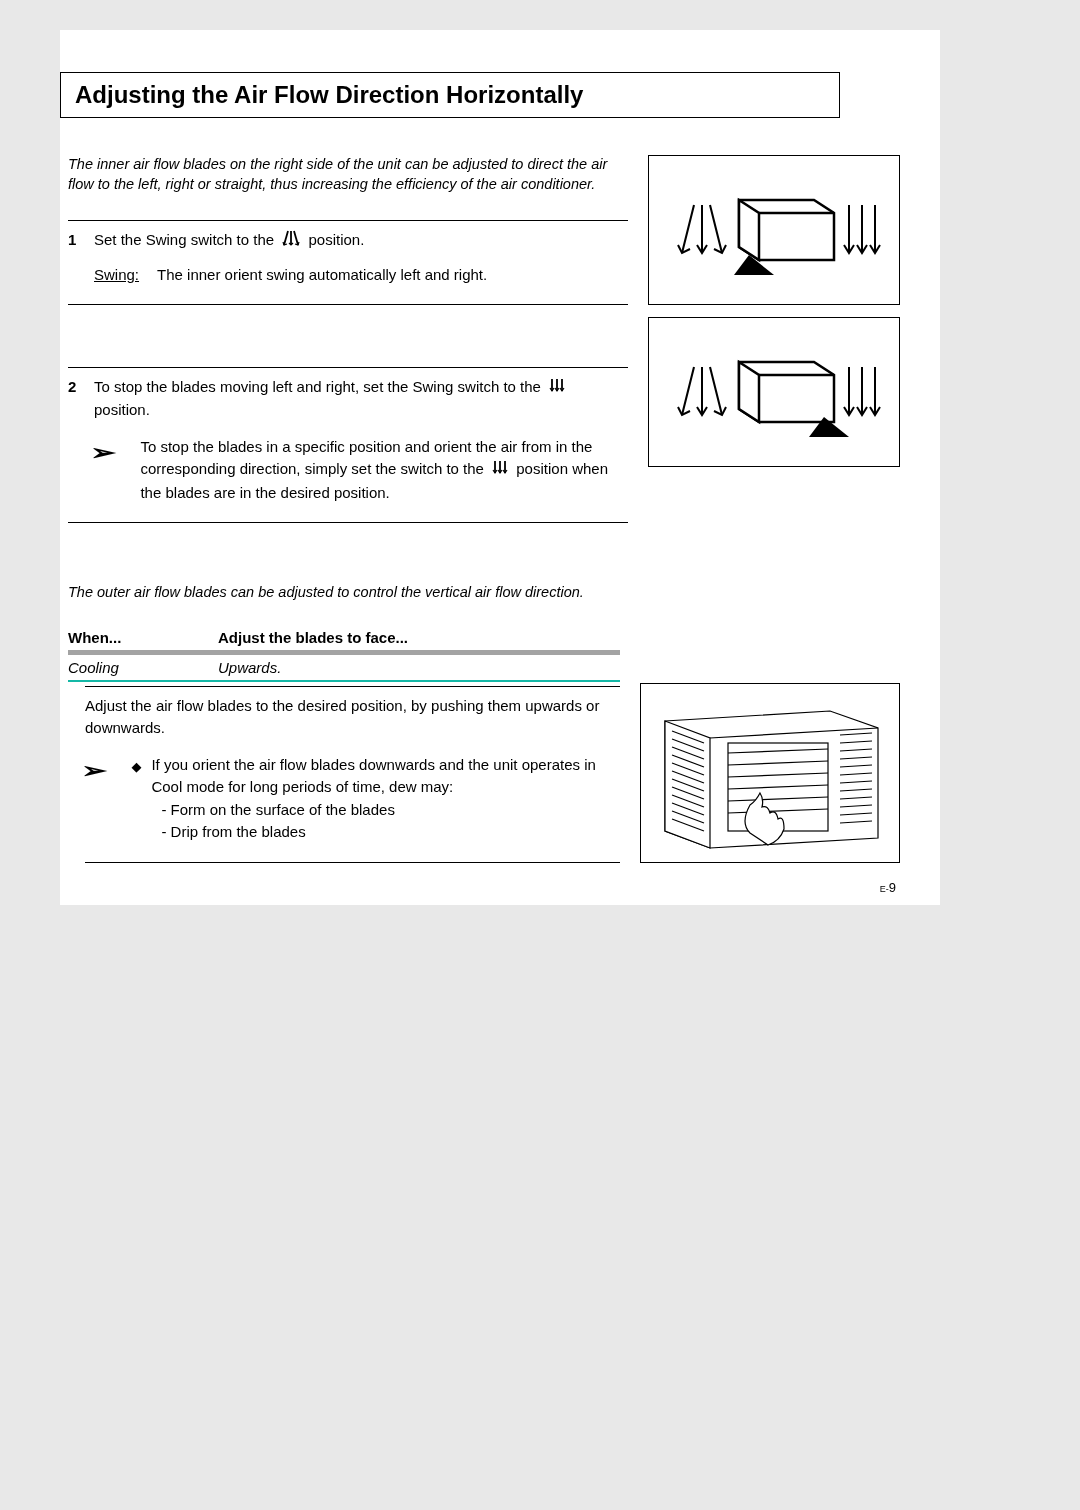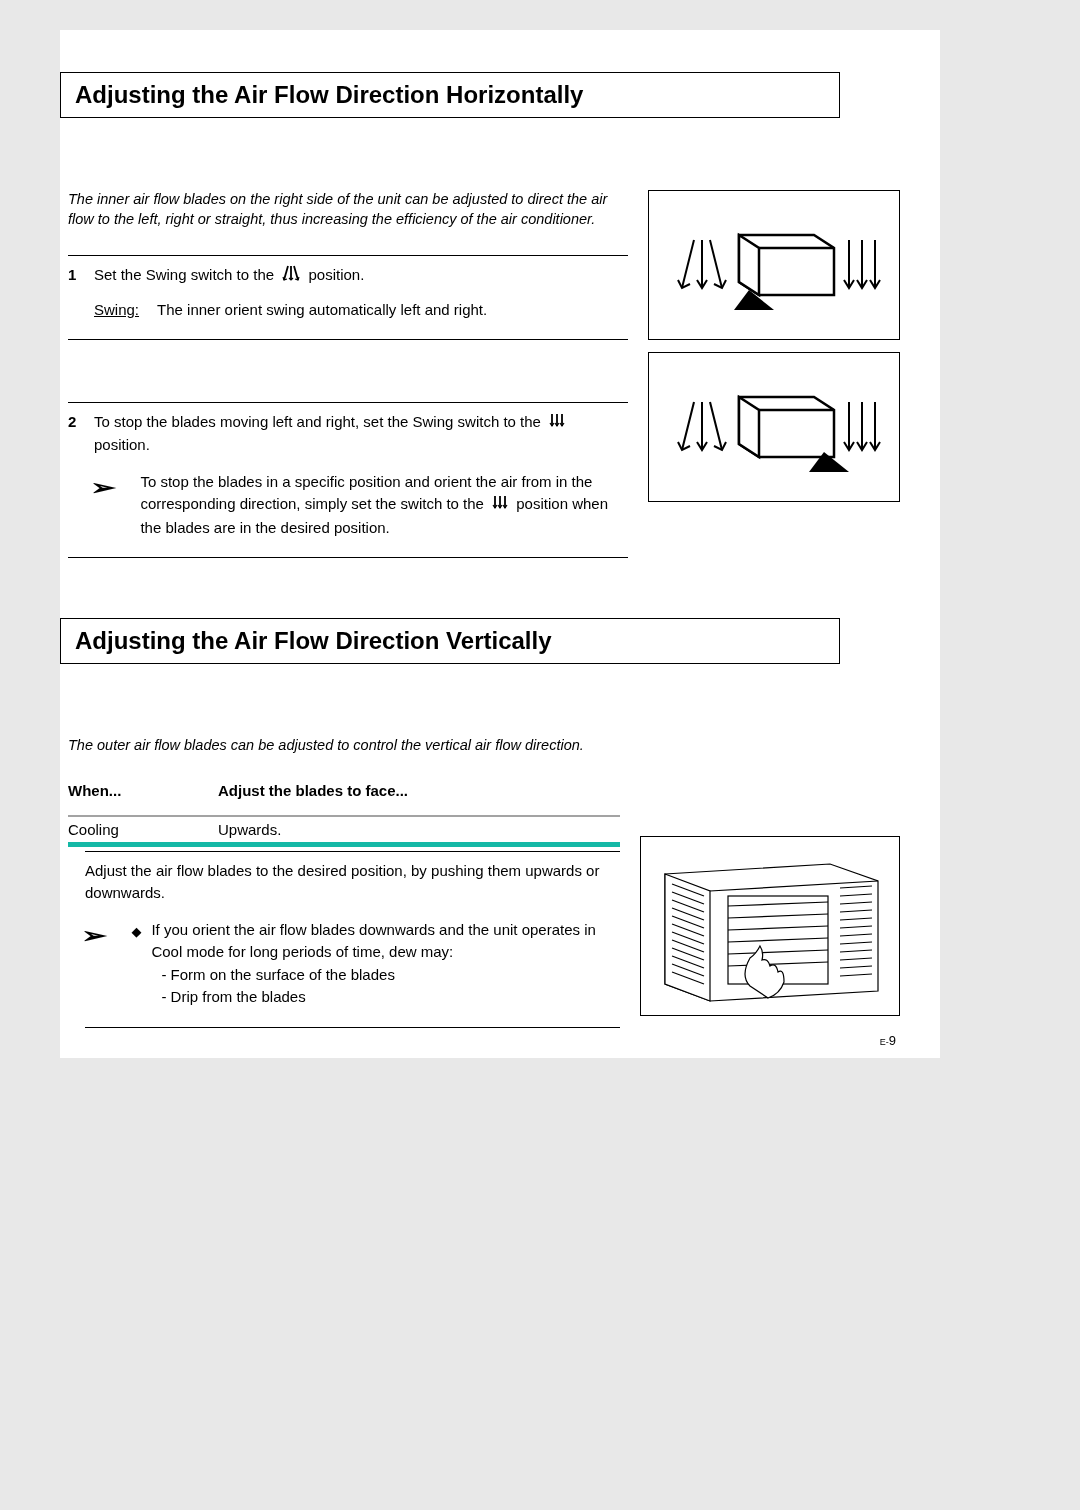--- a/index.html
+++ b/index.html
@@ -16,21 +16,21 @@
     height: auto;
     margin: 30px auto 0 60px;
     padding: 42px 40px 30px 0;
     position: relative;
   }
   .section-title {
     border: 1.5px solid #000;
     font-weight: bold;
     font-size: 24px;
     padding: 8px 14px;
-    margin-bottom: 72px;
+    margin-bottom: 37px;
     width: 780px;
     margin-left: 0;
   }
   .content-row {
     display: flex;
     gap: 20px;
   }
   .text-col { flex: 1; padding-left: 8px; }
   .diag-col { width: 260px; }
   .intro {
@@ -56,22 +56,22 @@
   .inline-icon { display: inline-block; vertical-align: middle; margin: 0 2px; }
   .result-row { display: flex; gap: 18px; margin-top: 10px; }
   .result-label { text-decoration: underline; }
   .note-row { display: flex; gap: 28px; margin-top: 14px; }
   .note-icon { font-size: 22px; font-weight: bold; transform: scaleX(1.4); }
   .divider-top { height: 1px; background: #000; margin-bottom: 8px; width: 560px; }
   .sec2 { margin-top: 50px; }
   .rec-row { display: flex; gap: 8px; font-size: 15px; margin-bottom: 4px; }
   .rec-label { font-style: italic; font-weight: bold; width: 160px; }
   .rec-table { flex: 1; }
-  .rec-thead { display: flex; border-bottom: 2px solid #a3a3a3; padding-bottom: 16px; font-weight: bold; }
-  .rec-trow { display: flex; border-bottom: 5px solid #14b8a6; padding: 4px 0; }
+  .rec-thead { display: flex; border-bottom: 5px solid #a3a3a3; padding-bottom: 4px; font-weight: bold; }
+  .rec-trow { display: flex; border-bottom: 2px solid #14b8a6; padding: 4px 0; font-style: italic; }
   .rec-c1 { width: 150px; }
   .rec-c2 { flex: 1; }
   .plain-block { font-size: 15px; line-height: 1.5; border-bottom: 1.5px solid #000; padding: 10px 0 18px 0; margin-top: 0; margin-left: 17px; }
   .border-top-thick { border-top: 1.5px solid #000; padding-top: 8px; }
   .bullet-row { display: flex; gap: 10px; }
   .diamond { font-size: 13px; transform: translateY(3px); }
   .diagram-box {
     border: 1.5px solid #000;
     height: 150px;
     margin-bottom: 12px;
@@ -212,21 +212,20 @@
               <polyline points="193,70 198,78 203,70"></polyline>
             <line x1="211" y1="30" x2="211" y2="78"></line>
               <polyline points="206,70 211,78 216,70"></polyline>
           </g>
         </svg>
       </div>
     </div>
   </div>
 
   <div class="sec2">
-    <h2 class="section-title">Adjusting the Air Flow Direction Vertically</h2>
 
     <div class="content-row">
       <div class="text-col">
         <p class="intro" style="max-width:540px">The outer air flow blades can be adjusted to control the vertical air flow direction.</p>
 
         <div class="rec-row">
           <div class="rec-table">
             <div class="rec-thead">
               <div class="rec-c1">When...</div>
               <div class="rec-c2">Adjust the blades to face...</div>

